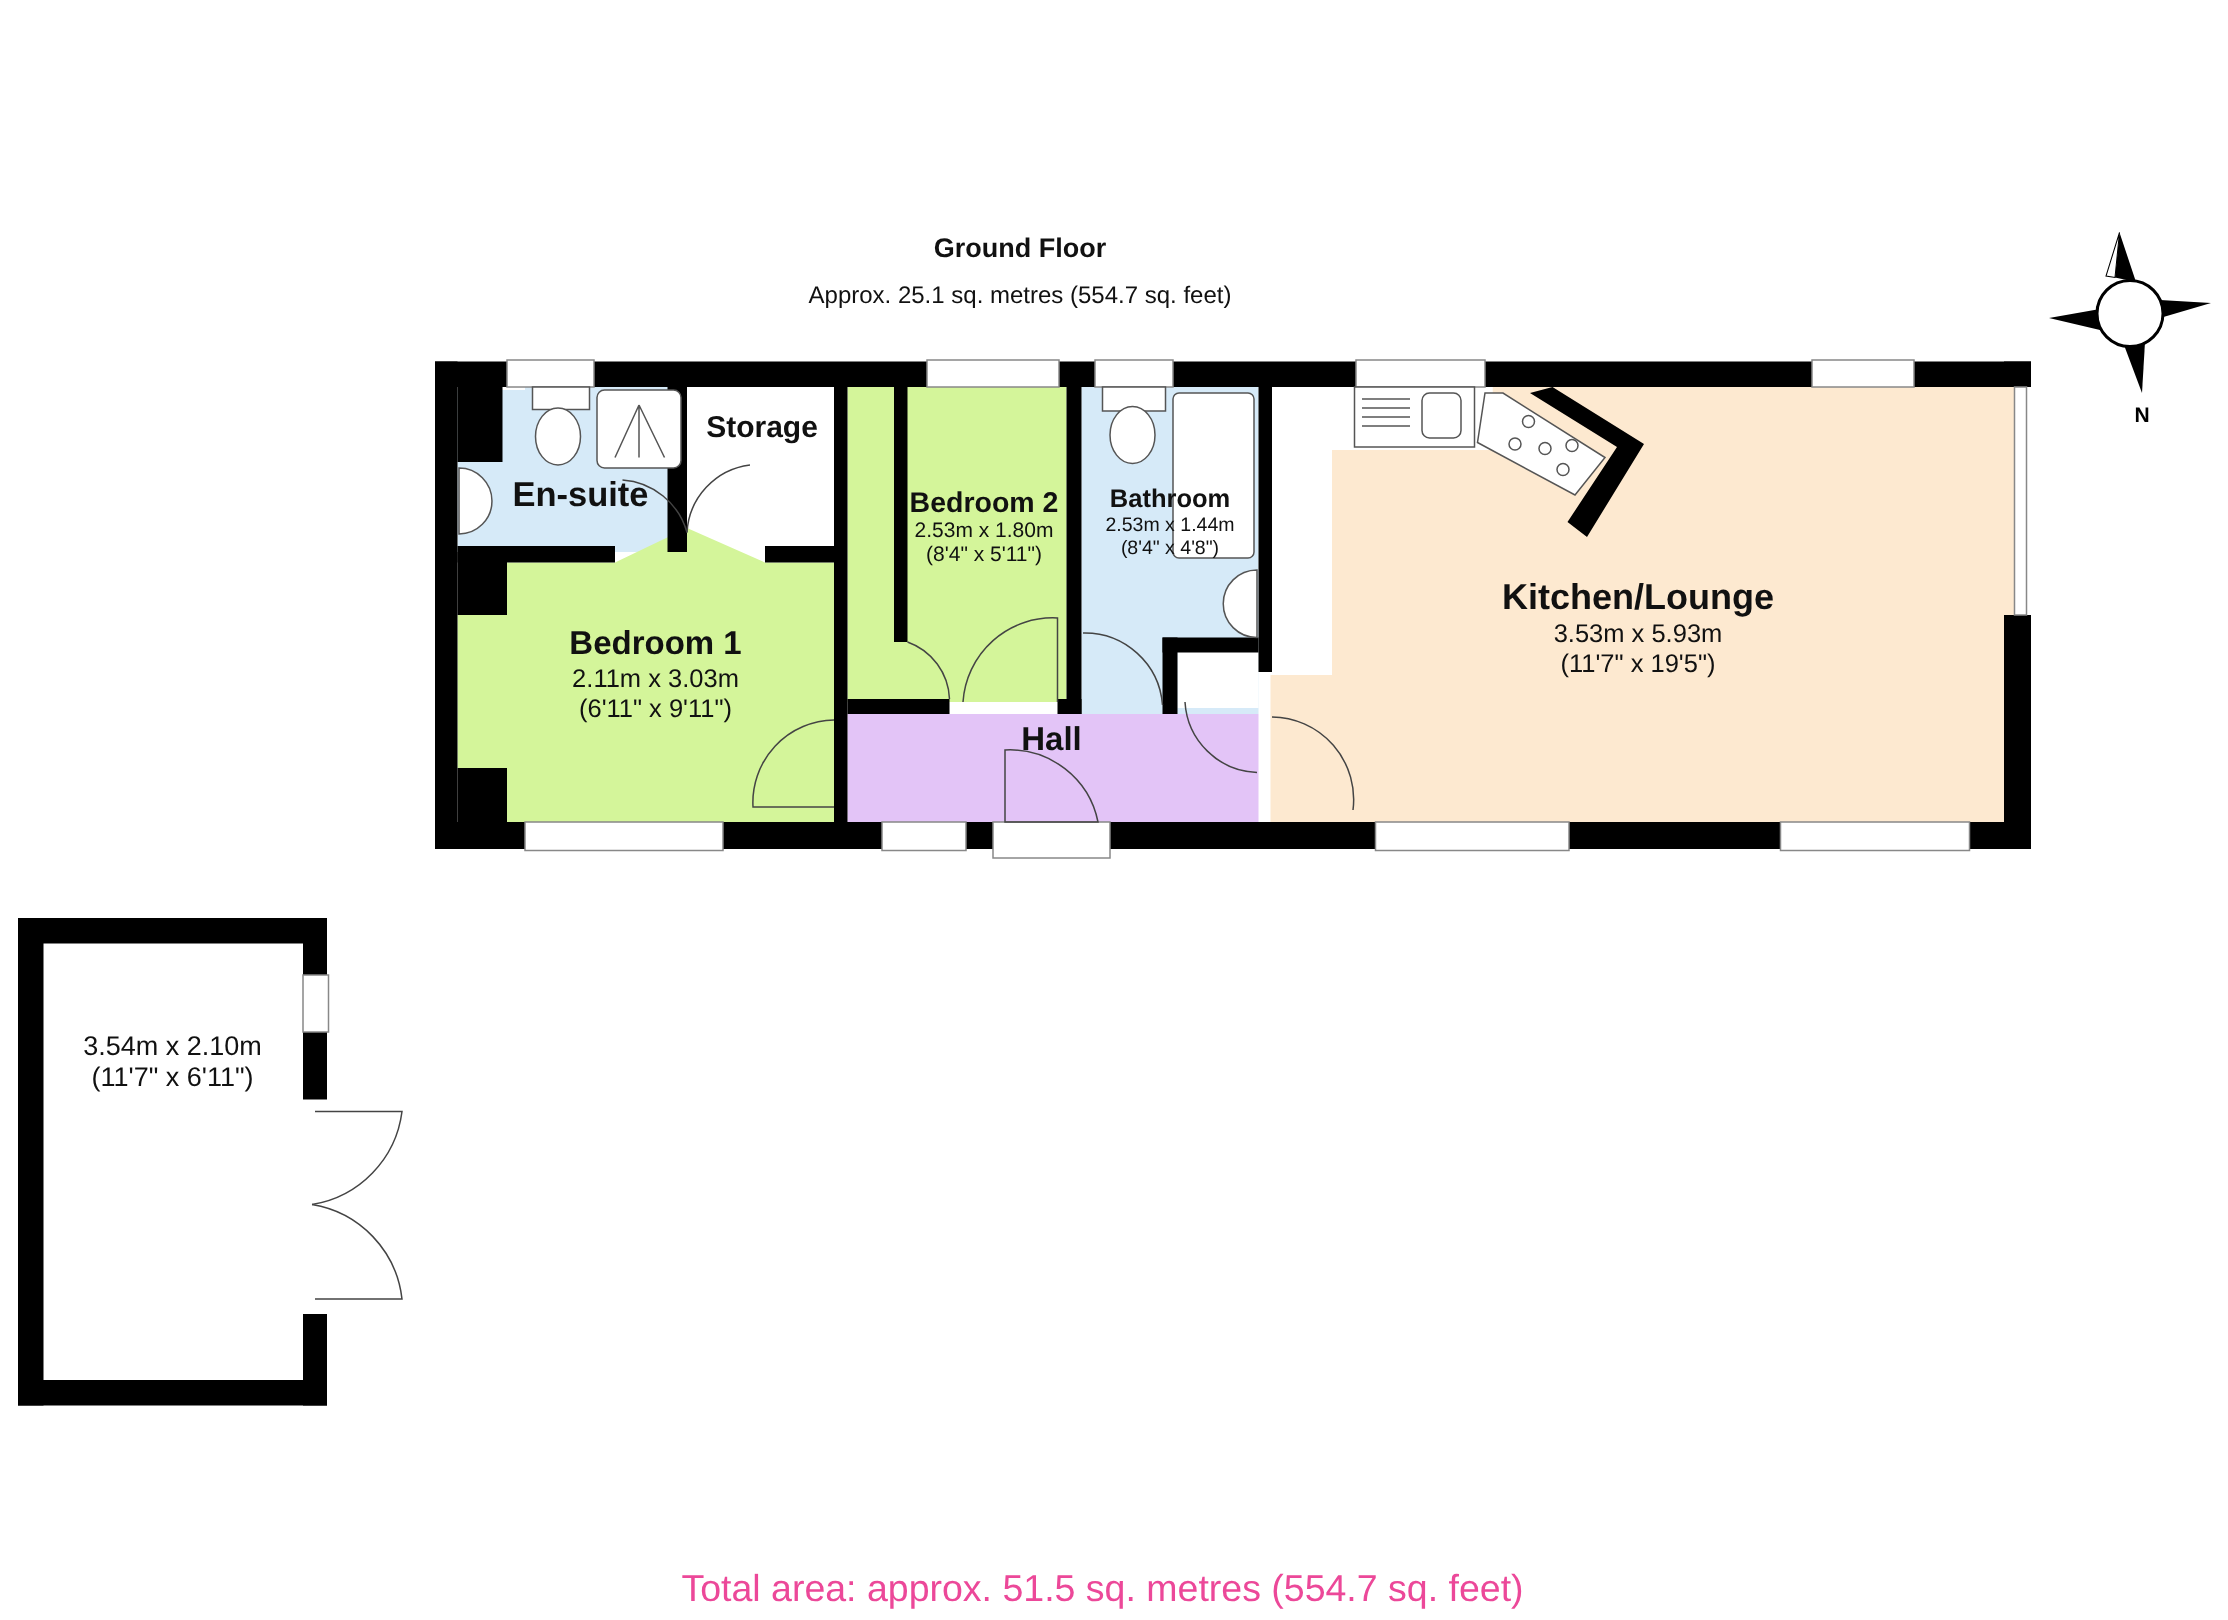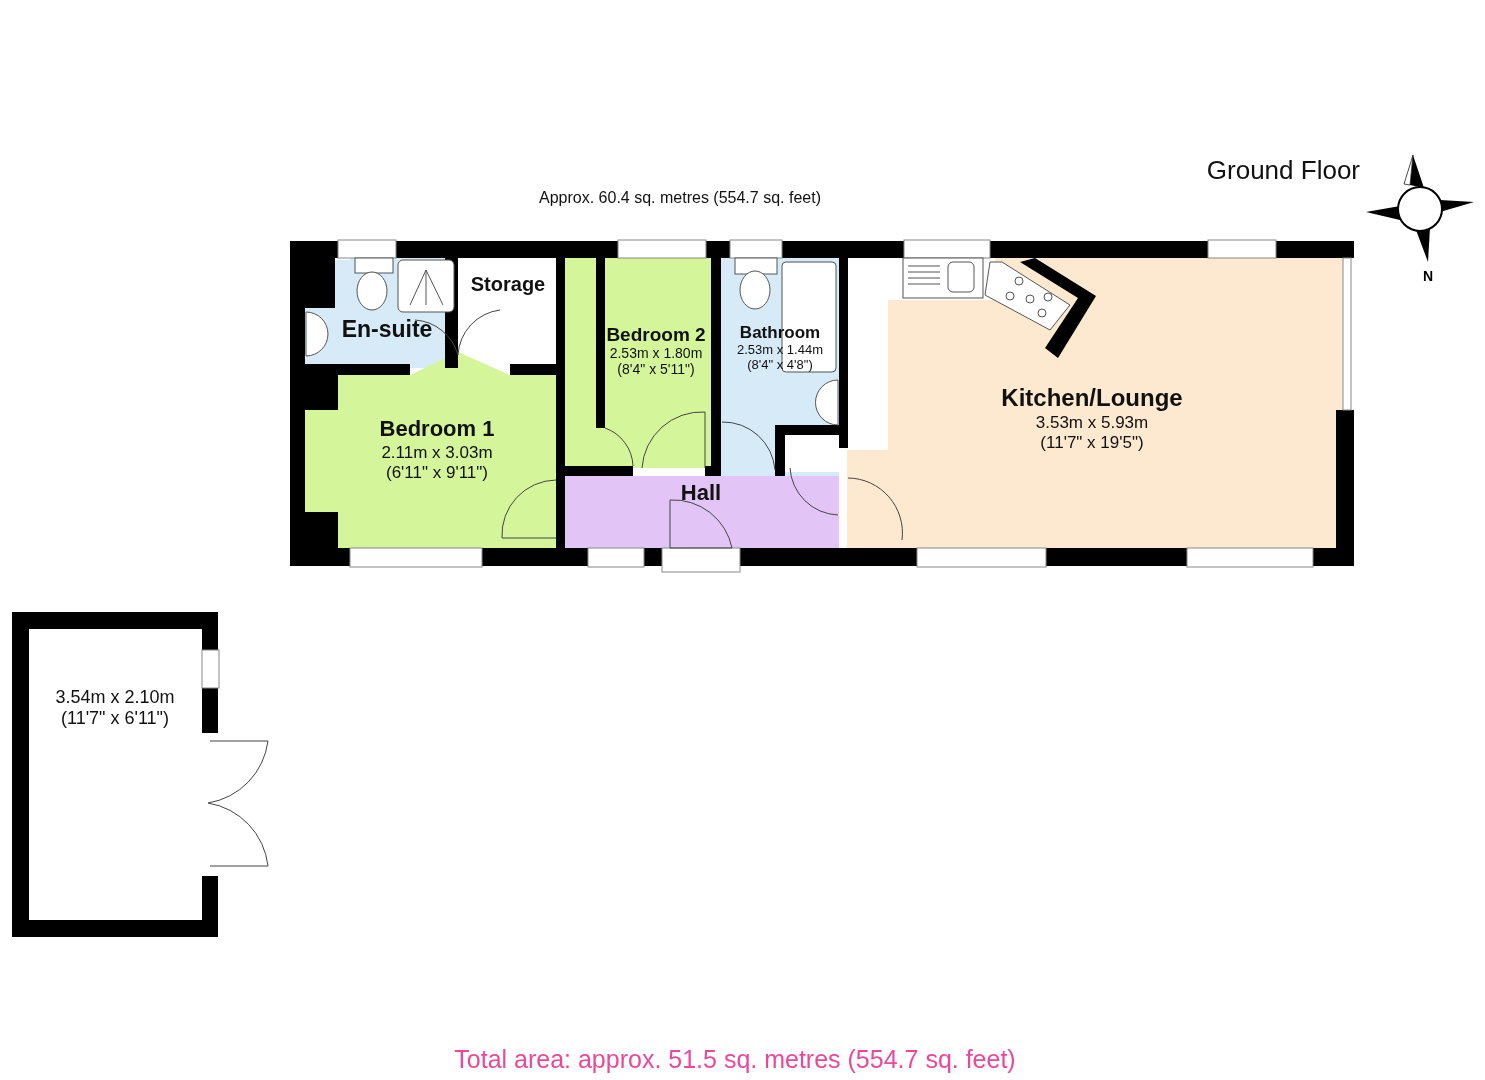--- a/index.html
+++ b/index.html
@@ -1,29 +1,29 @@
 <!DOCTYPE html>
 <html><head>
   <meta charset="utf-8">
   <style>
     html, body { margin: 0; padding: 0; background: #ffffff; }
     body { width: 1485px; height: 1080px; position: relative; overflow: hidden; font-family: "Liberation Sans", sans-serif; }
     .abs { position: absolute; }
-    .title { left: 0; width: 1360px; top: 155px; text-align: right; font-size: 26px; font-weight: normal; color: #111; }
+    .title { left: 0; width: 1360px; top: 155px; text-align: center; font-size: 18px; font-weight: bold; color: #111; }
     .subtitle { left: 0; width: 1360px; top: 189px; text-align: center; font-size: 16px; color: #111; }
     .total { left: 0; width: 1470px; top: 1045px; text-align: center; font-size: 25px; color: #ec4899; }
     svg { position: absolute; left: 0; top: 0; }
     .room-name { font-weight: bold; fill: #111; font-family: "Liberation Sans", sans-serif; }
     .room-dim { fill: #111; font-family: "Liberation Sans", sans-serif; }
   </style>
 </head>
 <body>
 
 <div class="abs title">Ground Floor</div>
-<div class="abs subtitle">Approx. 60.4 sq. metres (554.7 sq. feet)</div>
+<div class="abs subtitle">Approx. 25.1 sq. metres (554.7 sq. feet)</div>
 
 <svg width="1485" height="1080" viewBox="0 0 1485 1080">
 
   <g>
 
     <polygon points="305,260 350,260 350,258 458,258 458,368 305,368" fill="#d6eaf8"></polygon>
 
     <rect x="458" y="258" width="98" height="110" fill="#ffffff"></rect>
 
     <polygon points="338,375 410,375 458,352 510,375 556,375 556,548 338,548 338,512 305,512 305,410 338,410" fill="#d4f59a"></polygon>

